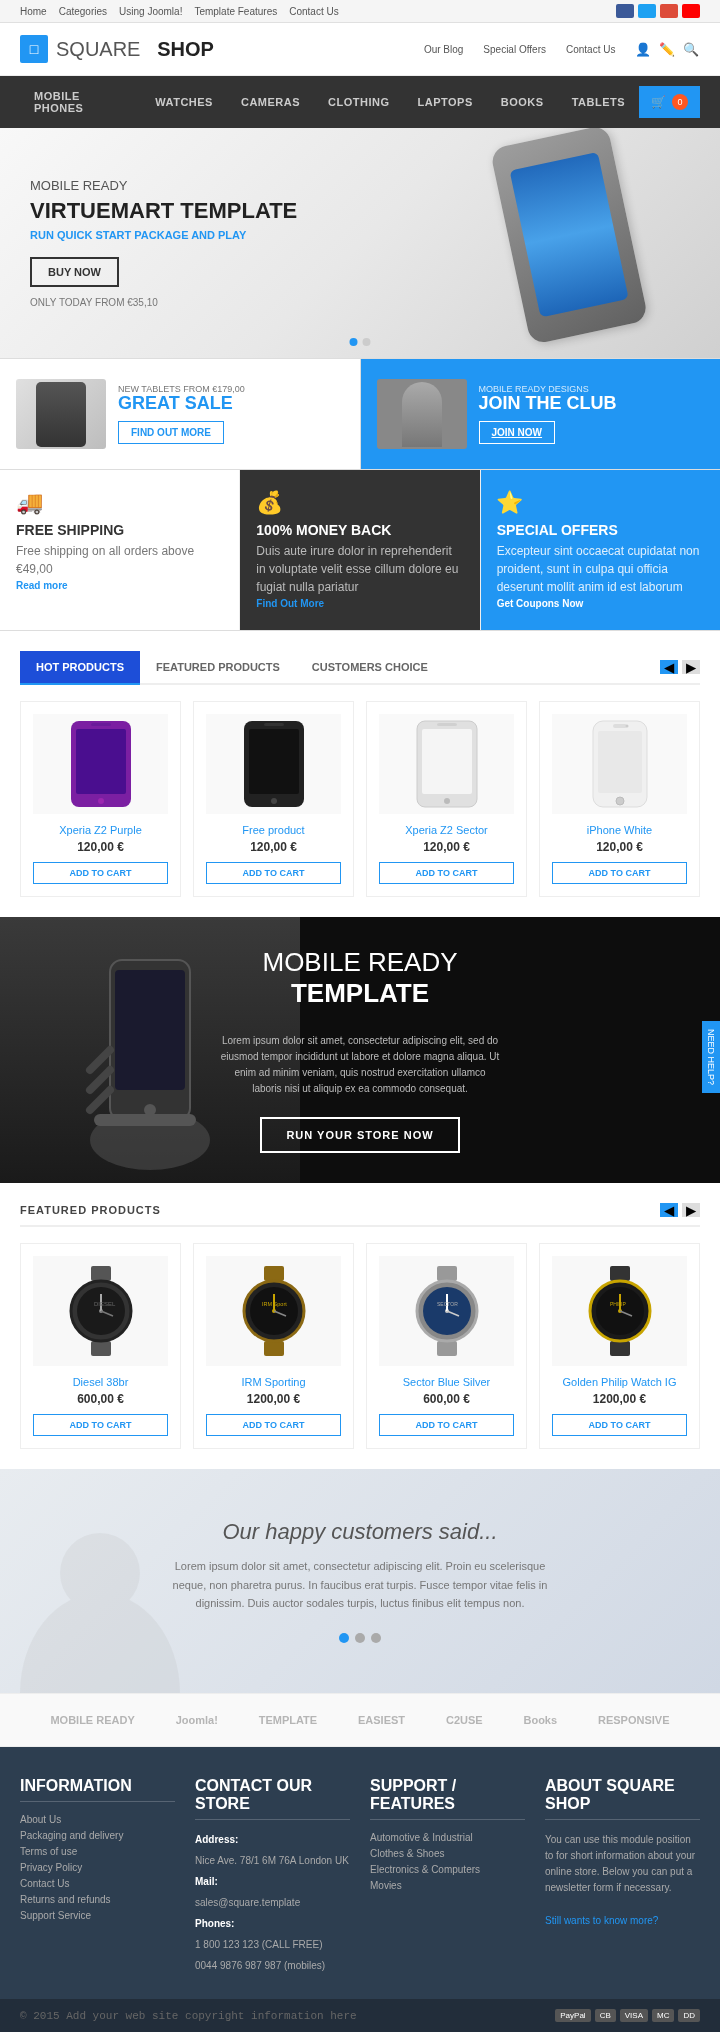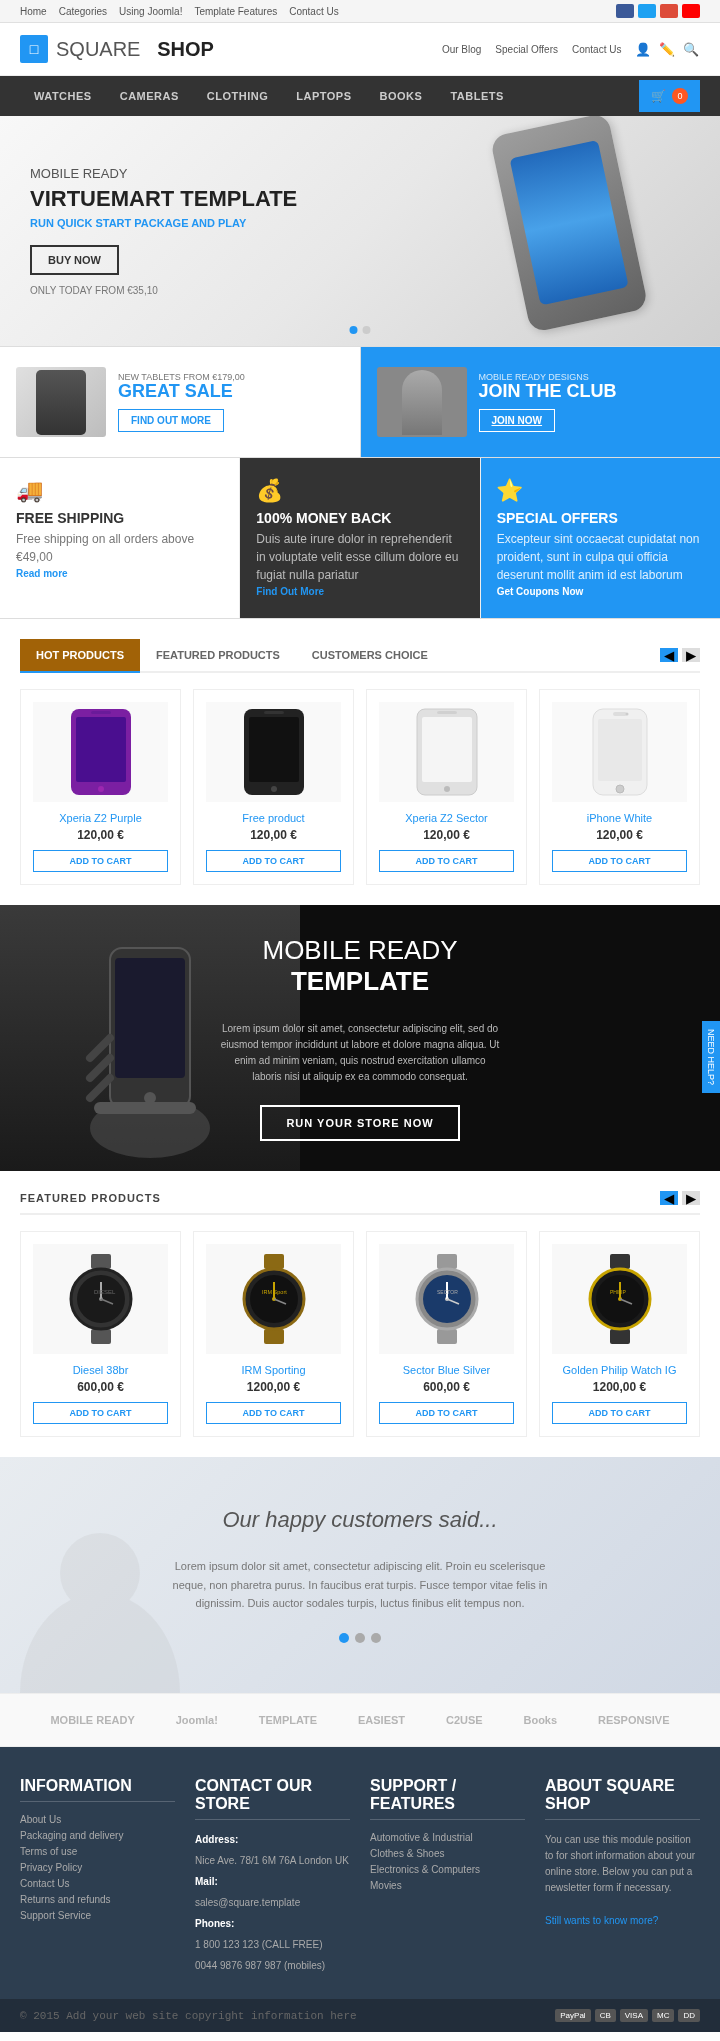--- a/index.html
+++ b/index.html
@@ -15,21 +15,21 @@
     .social-tw { background: #1da1f2; }
     .social-gp { background: #dd4b39; }
     .social-yt { background: #ff0000; }
 
     
     .header { padding: 12px 20px; display: flex; justify-content: space-between; align-items: center; border-bottom: 1px solid #eee; }
     .logo { display: flex; align-items: center; gap: 8px; font-size: 20px; font-weight: bold; color: #333; }
     .logo-icon { width: 28px; height: 28px; background: #2196F3; display: flex; align-items: center; justify-content: center; color: white; font-size: 14px; border-radius: 2px; }
     .logo span.square { color: #555; font-weight: normal; }
     .logo span.shop { color: #222; font-weight: 900; }
-    .header-right { display: flex; align-items: center; gap: 14px; font-size: 10px; color: #555; text-align: right; }
+    .header-right { display: flex; align-items: center; gap: 20px; font-size: 10px; color: #555; text-align: right; }
     .header-right a { text-decoration: none; color: #555; font-size: 10px; }
     .header-icons { display: flex; gap: 8px; align-items: center; }
     .h-icon { font-size: 13px; color: #666; cursor: pointer; }
 
     
     .main-nav { background: #333; display: flex; align-items: center; padding: 0 20px; }
     .main-nav a { color: #ccc; text-decoration: none; font-size: 11px; font-weight: bold; padding: 14px 14px; display: block; text-transform: uppercase; letter-spacing: 0.5px; }
     .cart-btn { margin-left: auto; background: #2196F3; color: white; padding: 8px 12px; display: flex; align-items: center; gap: 6px; font-size: 12px; }
     .cart-count { background: #ff5722; color: white; border-radius: 50%; width: 16px; height: 16px; display: flex; align-items: center; justify-content: center; font-size: 9px; }
 
@@ -64,21 +64,21 @@
     .feature-title { font-size: 14px; font-weight: bold; color: #333; margin-bottom: 4px; }
     .feature-title.white { color: white; }
     .feature-desc { font-size: 12px; color: #777; line-height: 1.5; }
     .feature-desc.white { color: rgba(255,255,255,0.85); }
     .feature-link { font-size: 10px; color: #2196F3; text-decoration: none; font-weight: bold; }
 
     
     .tabs-section { padding: 20px; }
     .tabs-header { display: flex; align-items: center; margin-bottom: 16px; border-bottom: 2px solid #eee; }
     .tab-item { padding: 10px 16px; font-size: 11px; font-weight: bold; color: #666; cursor: pointer; text-transform: uppercase; border-bottom: 2px solid transparent; margin-bottom: -2px; }
-    .tab-item.active { background: #a16207; color: white; border-bottom-color: #2196F3; }
+    .tab-item.active { background: #1d4ed8; color: white; border-bottom-color: #2196F3; }
     .tab-controls { margin-left: auto; display: flex; gap: 4px; }
     .tab-ctrl { width: 18px; height: 14px; background: #ddd; border: none; cursor: pointer; }
     .tab-ctrl.active-ctrl { background: #2196F3; }
     .products-grid { display: grid; grid-template-columns: repeat(4, 1fr); gap: 12px; }
     .product-card { border: 1px solid #eee; padding: 12px; text-align: center; }
     .product-img { width: 100%; height: 100px; object-fit: contain; background: #f9f9f9; margin-bottom: 10px; display: flex; align-items: center; justify-content: center; }
     .product-name { font-size: 11px; color: #2196F3; margin-bottom: 4px; }
     .product-price { font-size: 12px; color: #333; font-weight: bold; margin-bottom: 8px; }
     .add-to-cart { background: transparent; border: 1px solid #2196F3; color: #2196F3; padding: 5px 10px; font-size: 9px; font-weight: bold; cursor: pointer; text-transform: uppercase; width: 100%; }
 
@@ -92,21 +92,21 @@
     .mid-banner-btn { border: 2px solid #fff; background: transparent; color: white; padding: 10px 24px; font-size: 11px; font-weight: bold; cursor: pointer; text-transform: uppercase; letter-spacing: 1px; }
 
     
     .featured-section { padding: 20px; }
     .section-header { display: flex; align-items: center; margin-bottom: 16px; padding-bottom: 8px; border-bottom: 2px solid #eee; }
     .section-title { font-size: 11px; font-weight: bold; text-transform: uppercase; color: #444; letter-spacing: 1px; }
     .watch-card-img { width: 100%; height: 110px; display: flex; align-items: center; justify-content: center; background: #f8f8f8; margin-bottom: 10px; }
 
     
     .testimonials { background: linear-gradient(180deg, #f0f4f8 0%, #e8ecf0 100%); padding: 50px 30px; text-align: center; min-height: 200px; position: relative; }
-    .testimonials-title { font-size: 22px; color: #555; margin-bottom: 24px; font-style: italic; }
+    .testimonials-title { font-size: 22px; color: #555; margin-bottom: 12px; font-style: italic; }
     .testimonials-desc { font-size: 11px; color: #777; line-height: 1.7; max-width: 400px; margin: 0 auto 20px; }
     .testimonials-dots { display: flex; gap: 6px; justify-content: center; }
     .t-dot { width: 10px; height: 10px; border-radius: 50%; background: #2196F3; }
     .t-dot.grey { background: #aaa; }
 
     
     .partners { padding: 20px 30px; background: #f9f9f9; border-top: 1px solid #eee; border-bottom: 1px solid #eee; display: flex; align-items: center; justify-content: space-around; }
     .partner-logo { font-size: 11px; color: #888; font-weight: bold; opacity: 0.6; }
 
     
@@ -167,20 +167,21 @@
     <a>Contact Us</a>
     <div class="header-icons">
       <span class="h-icon">👤</span>
       <span class="h-icon">✏️</span>
       <span class="h-icon">🔍</span>
     </div>
   </div>
 </div>
 
 <nav class="main-nav">
+  <a>Mobile Phones</a>
   <a>Watches</a>
   <a>Cameras</a>
   <a>Clothing</a>
   <a>Laptops</a>
   <a>Books</a>
   <a>Tablets</a>
   <div class="cart-btn">
     <span>🛒</span>
     <span class="cart-count">0</span>
   </div>

